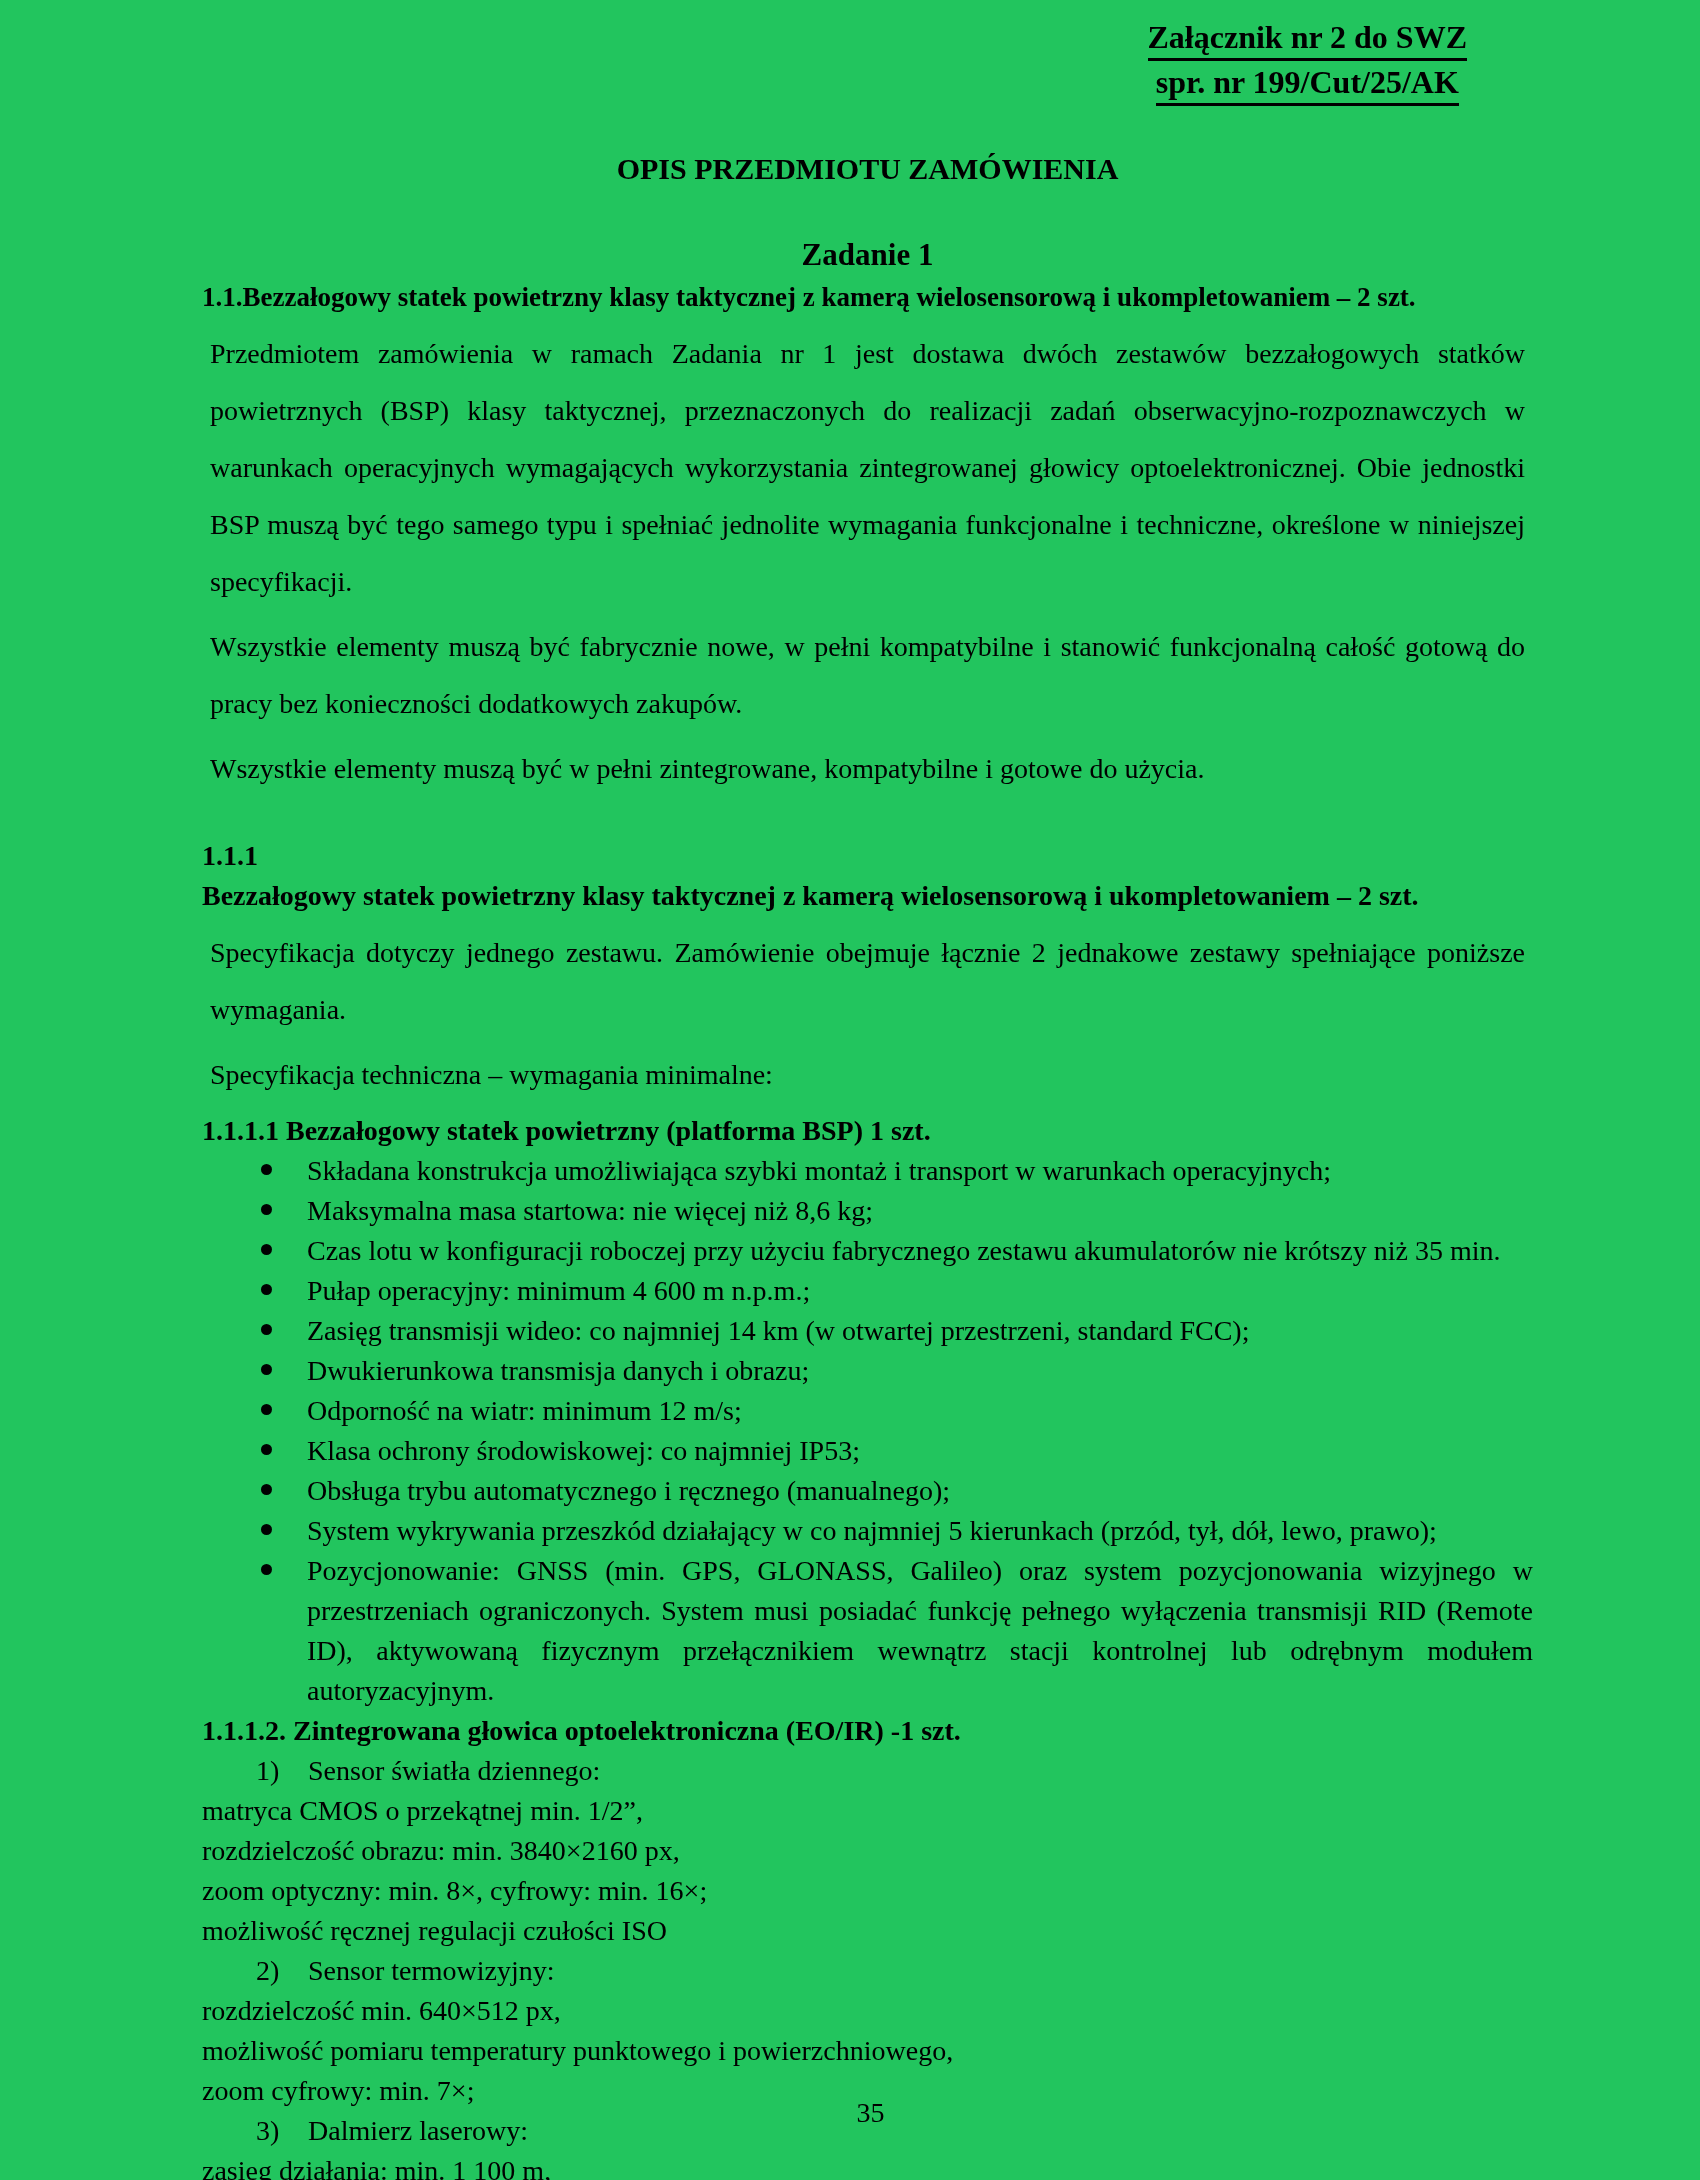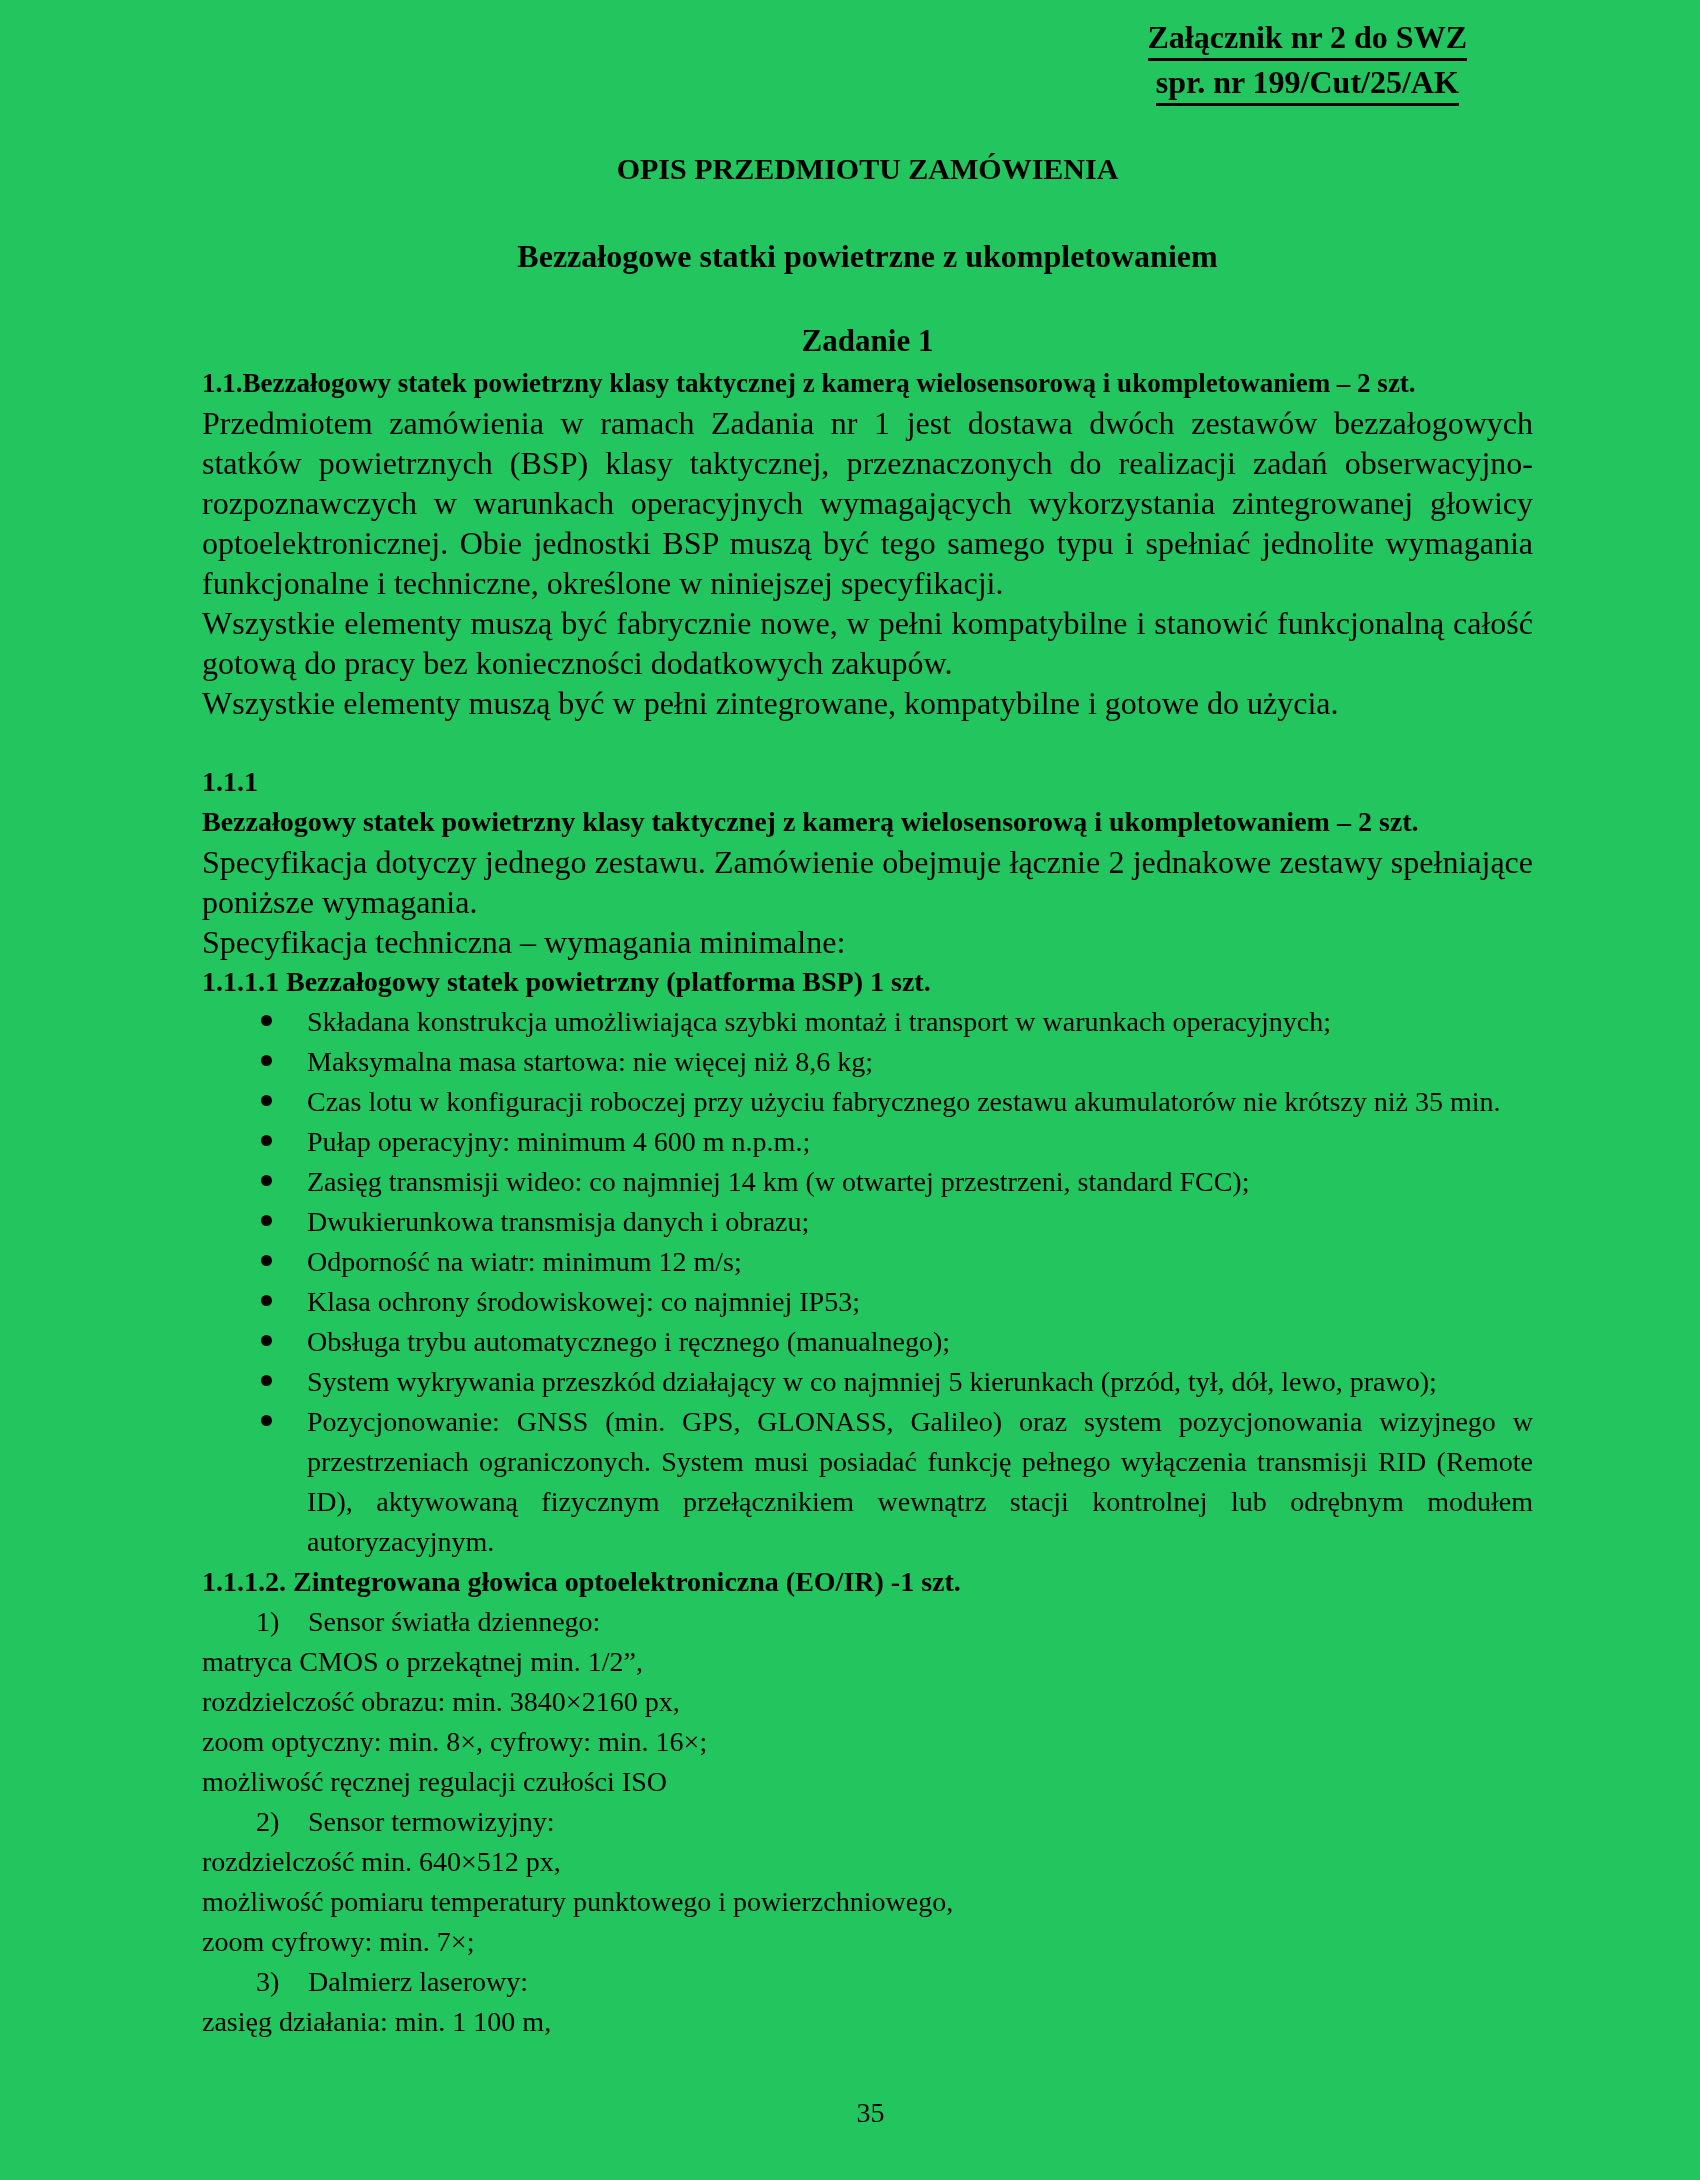--- a/index.html
+++ b/index.html
@@ -54,23 +54,23 @@
     line-height:36px;
     margin-top:48px;
   }
   .h11{
     font-weight:bold;
     font-size:27px;
     line-height:40px;
     margin-top:4.3px;
   }
   p.body-par{
-    margin:0;
-    font-size:32px;
-    line-height:40px;
+    margin:8px;
+    font-size:28px;
+    line-height:57px;
     text-align:justify;
   }
   .sec-num{
     font-weight:bold;
     font-size:28px;
     line-height:40px;
     margin-top:39px;
     font-family:Liberation Serif, serif;
   }
   .h-bold{
@@ -129,21 +129,20 @@
 
 <div class="page">
 
   <div class="header-note">
     <span class="uline">Załącznik nr 2 do SWZ</span><br>
     <span class="uline">spr. nr 199/Cut/25/AK</span>
   </div>
 
   <div class="doc-title">OPIS PRZEDMIOTU ZAMÓWIENIA</div>
 
-  <div class="doc-subtitle">Bezzałogowe statki powietrzne z ukompletowaniem</div>
 
   <div class="task-heading">Zadanie 1</div>
 
   <div class="h11">1.1.Bezzałogowy statek powietrzny klasy taktycznej z kamerą wielosensorową i ukompletowaniem – 2 szt.</div>
 
   <p class="body-par">Przedmiotem zamówienia w ramach Zadania nr 1 jest dostawa dwóch zestawów bezzałogowych statków powietrznych (BSP) klasy taktycznej, przeznaczonych do realizacji zadań obserwacyjno-rozpoznawczych w warunkach operacyjnych wymagających wykorzystania zintegrowanej głowicy optoelektronicznej. Obie jednostki BSP muszą być tego samego typu i spełniać jednolite wymagania funkcjonalne i techniczne, określone w niniejszej specyfikacji.</p>
   <p class="body-par">Wszystkie elementy muszą być fabrycznie nowe, w pełni kompatybilne i stanowić funkcjonalną całość gotową do pracy bez konieczności dodatkowych zakupów.</p>
   <p class="body-par">Wszystkie elementy muszą być w pełni zintegrowane, kompatybilne i gotowe do użycia.</p>
 
   <div class="sec-num">1.1.1</div>

